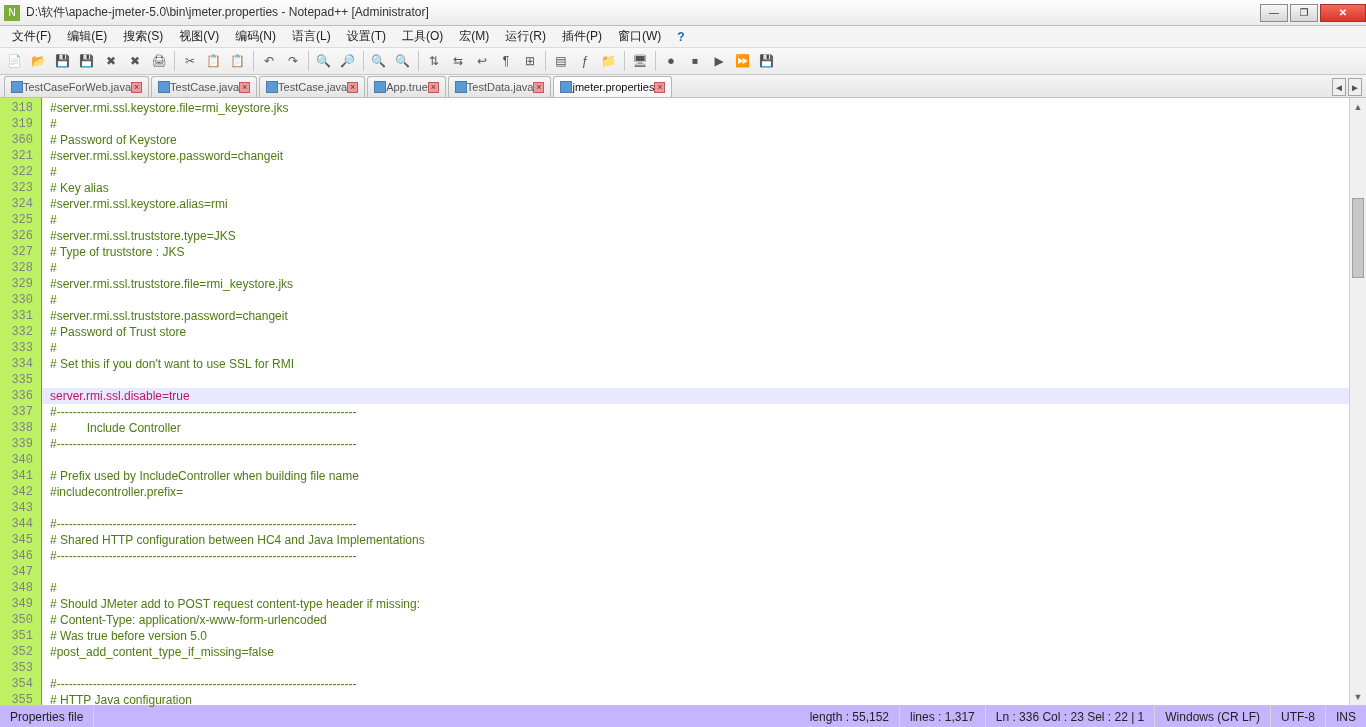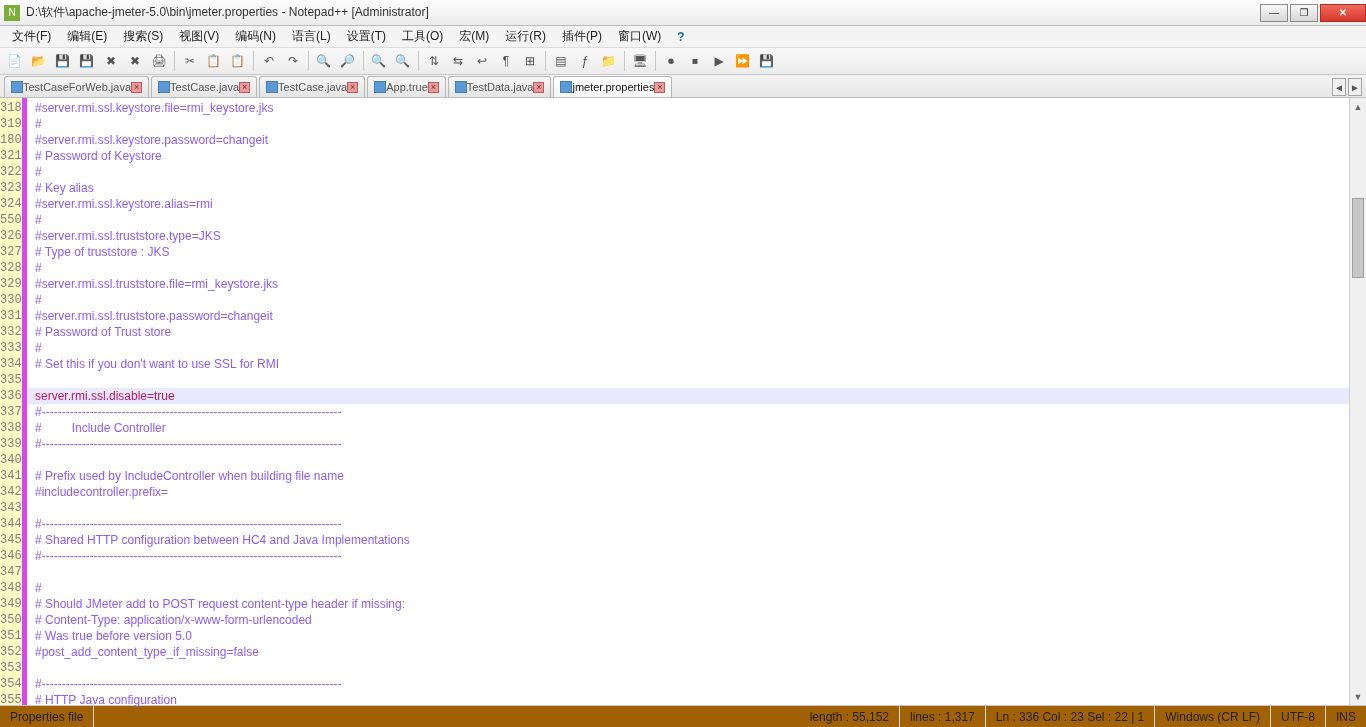--- a/index.html
+++ b/index.html
@@ -28,34 +28,34 @@
 .tabsbar .spacer { flex:1; }
 .tabsnav { display:flex; gap:2px; margin-bottom:1px;}
 .tabsnav .navbtn { width:14px; height:18px; border:1px solid #a4a4a4; background:#f0f0f0; display:flex;align-items:center;justify-content:center; font-size:10px; color:#555;}
 .tab { height:21px; display:flex; align-items:center; padding:0 6px; background:linear-gradient(#f7f7f7,#e4e4e4); border:1px solid #b6b6b6; border-bottom:none; border-top-left-radius:3px; border-top-right-radius:3px; margin-right:2px; font-family:"Courier New",monospace; font-size:11px; color:#555;}
 .tab.active { background:linear-gradient(#fff,#f5f5f5); color:#111;}
 .tab .ficon { width:12px; height:12px; background:#5b9bd5; border:1px solid #4a7ca7; display:inline-block;}
 .tab .xbtn { width:11px; height:11px; border:1px solid #bc5b5b; background:#e99b9b; font-size:9px; line-height:9px; text-align:center; color:#7d2a2a;}
 
 
 .editor-wrap { flex:1; display:flex; min-height:0; position:relative;}
-.gutter { width:27px; background:#fef9c3; border-right:5px solid #d946ef; padding-top:2px;}
+.gutter { width:42px; background:#bef264; border-right:1px solid #d946ef; padding-top:2px;}
 .gutter div { height:16px; line-height:16px; text-align:right; padding-right:8px; font-family:Consolas,"Courier New",monospace; font-size:12px; color:#808080;}
 .code { flex:1; padding-top:2px; font-family:Consolas,"Courier New",monospace; font-size:12px; color:#000; position:relative; }
 .codeline { height:16px; line-height:16px; padding-left:8px; white-space:pre;}
 .codeline.current { background:#e8e8ff;}
-.comment { color:#8b5cf6;margin-top:16px;}
+.comment { color:#4d7c0f;margin-top:16px;}
 .plain { color:#be185d;}
 .vscroll { width:17px; background:#f0f0f0; border-left:1px solid #d0d0d0; position:relative;}
 .vscroll .thumb { position:absolute; left:2px; right:2px; top:100px; height:80px; background:#c7c7c7; border:1px solid #a0a0a0;}
 .vscroll .arrow { position:absolute; left:0; right:0; height:17px; display:flex; align-items:center; justify-content:center; background:#f0f0f0; color:#666; font-size:9px;}
 .vscroll .arrow.up { top:0;} .vscroll .arrow.down { bottom:0;}
 
 
-.statusbar { height:22px; background:#a16207; border-top:1px solid #c7c7c7; display:flex; align-items:center; font-size:12px; color:#222;}
+.statusbar { height:22px; background:#c4b5fd; border-top:1px solid #c7c7c7; display:flex; align-items:center; font-size:12px; color:#222;}
 .statusbar .cell { padding:0 10px; height:100%; display:flex; align-items:center; border-right:1px solid #d6d6d6;}
 .statusbar .filler { flex:1;}
 </style>
 </head>
 <body>
 
 <div class="titlebar">
   <span class="icon">N</span>
   <span class="title">D:\软件\apache-jmeter-5.0\bin\jmeter.properties - Notepad++ [Administrator]</span>
   <div class="winbtns">
@@ -159,26 +159,26 @@
   <div class="tabsnav">
     <div class="navbtn">◄</div>
     <div class="navbtn">►</div>
   </div>
 </div>
 
 <div class="editor-wrap">
   <div class="gutter" id="gutter">
       <div>318</div>
       <div>319</div>
-      <div>180</div>
+      <div>360</div>
       <div>321</div>
       <div>322</div>
       <div>323</div>
       <div>324</div>
-      <div>550</div>
+      <div>325</div>
       <div>326</div>
       <div>327</div>
       <div>328</div>
       <div>329</div>
       <div>330</div>
       <div>331</div>
       <div>332</div>
       <div>333</div>
       <div>334</div>
       <div>335</div>
@@ -199,22 +199,22 @@
       <div>350</div>
       <div>351</div>
       <div>352</div>
       <div>353</div>
       <div>354</div>
       <div>355</div>
     </div>
   <div class="code" id="code">
       <div class="codeline"><span class="comment">#server.rmi.ssl.keystore.file=rmi_keystore.jks</span></div>
       <div class="codeline"><span class="comment">#</span></div>
+      <div class="codeline"><span class="comment"># Password of Keystore</span></div>
       <div class="codeline"><span class="comment">#server.rmi.ssl.keystore.password=changeit</span></div>
-      <div class="codeline"><span class="comment"># Password of Keystore</span></div>
       <div class="codeline"><span class="comment">#</span></div>
       <div class="codeline"><span class="comment"># Key alias</span></div>
       <div class="codeline"><span class="comment">#server.rmi.ssl.keystore.alias=rmi</span></div>
       <div class="codeline"><span class="comment">#</span></div>
       <div class="codeline"><span class="comment">#server.rmi.ssl.truststore.type=JKS</span></div>
       <div class="codeline"><span class="comment"># Type of truststore : JKS</span></div>
       <div class="codeline"><span class="comment">#</span></div>
       <div class="codeline"><span class="comment">#server.rmi.ssl.truststore.file=rmi_keystore.jks</span></div>
       <div class="codeline"><span class="comment">#</span></div>
       <div class="codeline"><span class="comment">#server.rmi.ssl.truststore.password=changeit</span></div>

